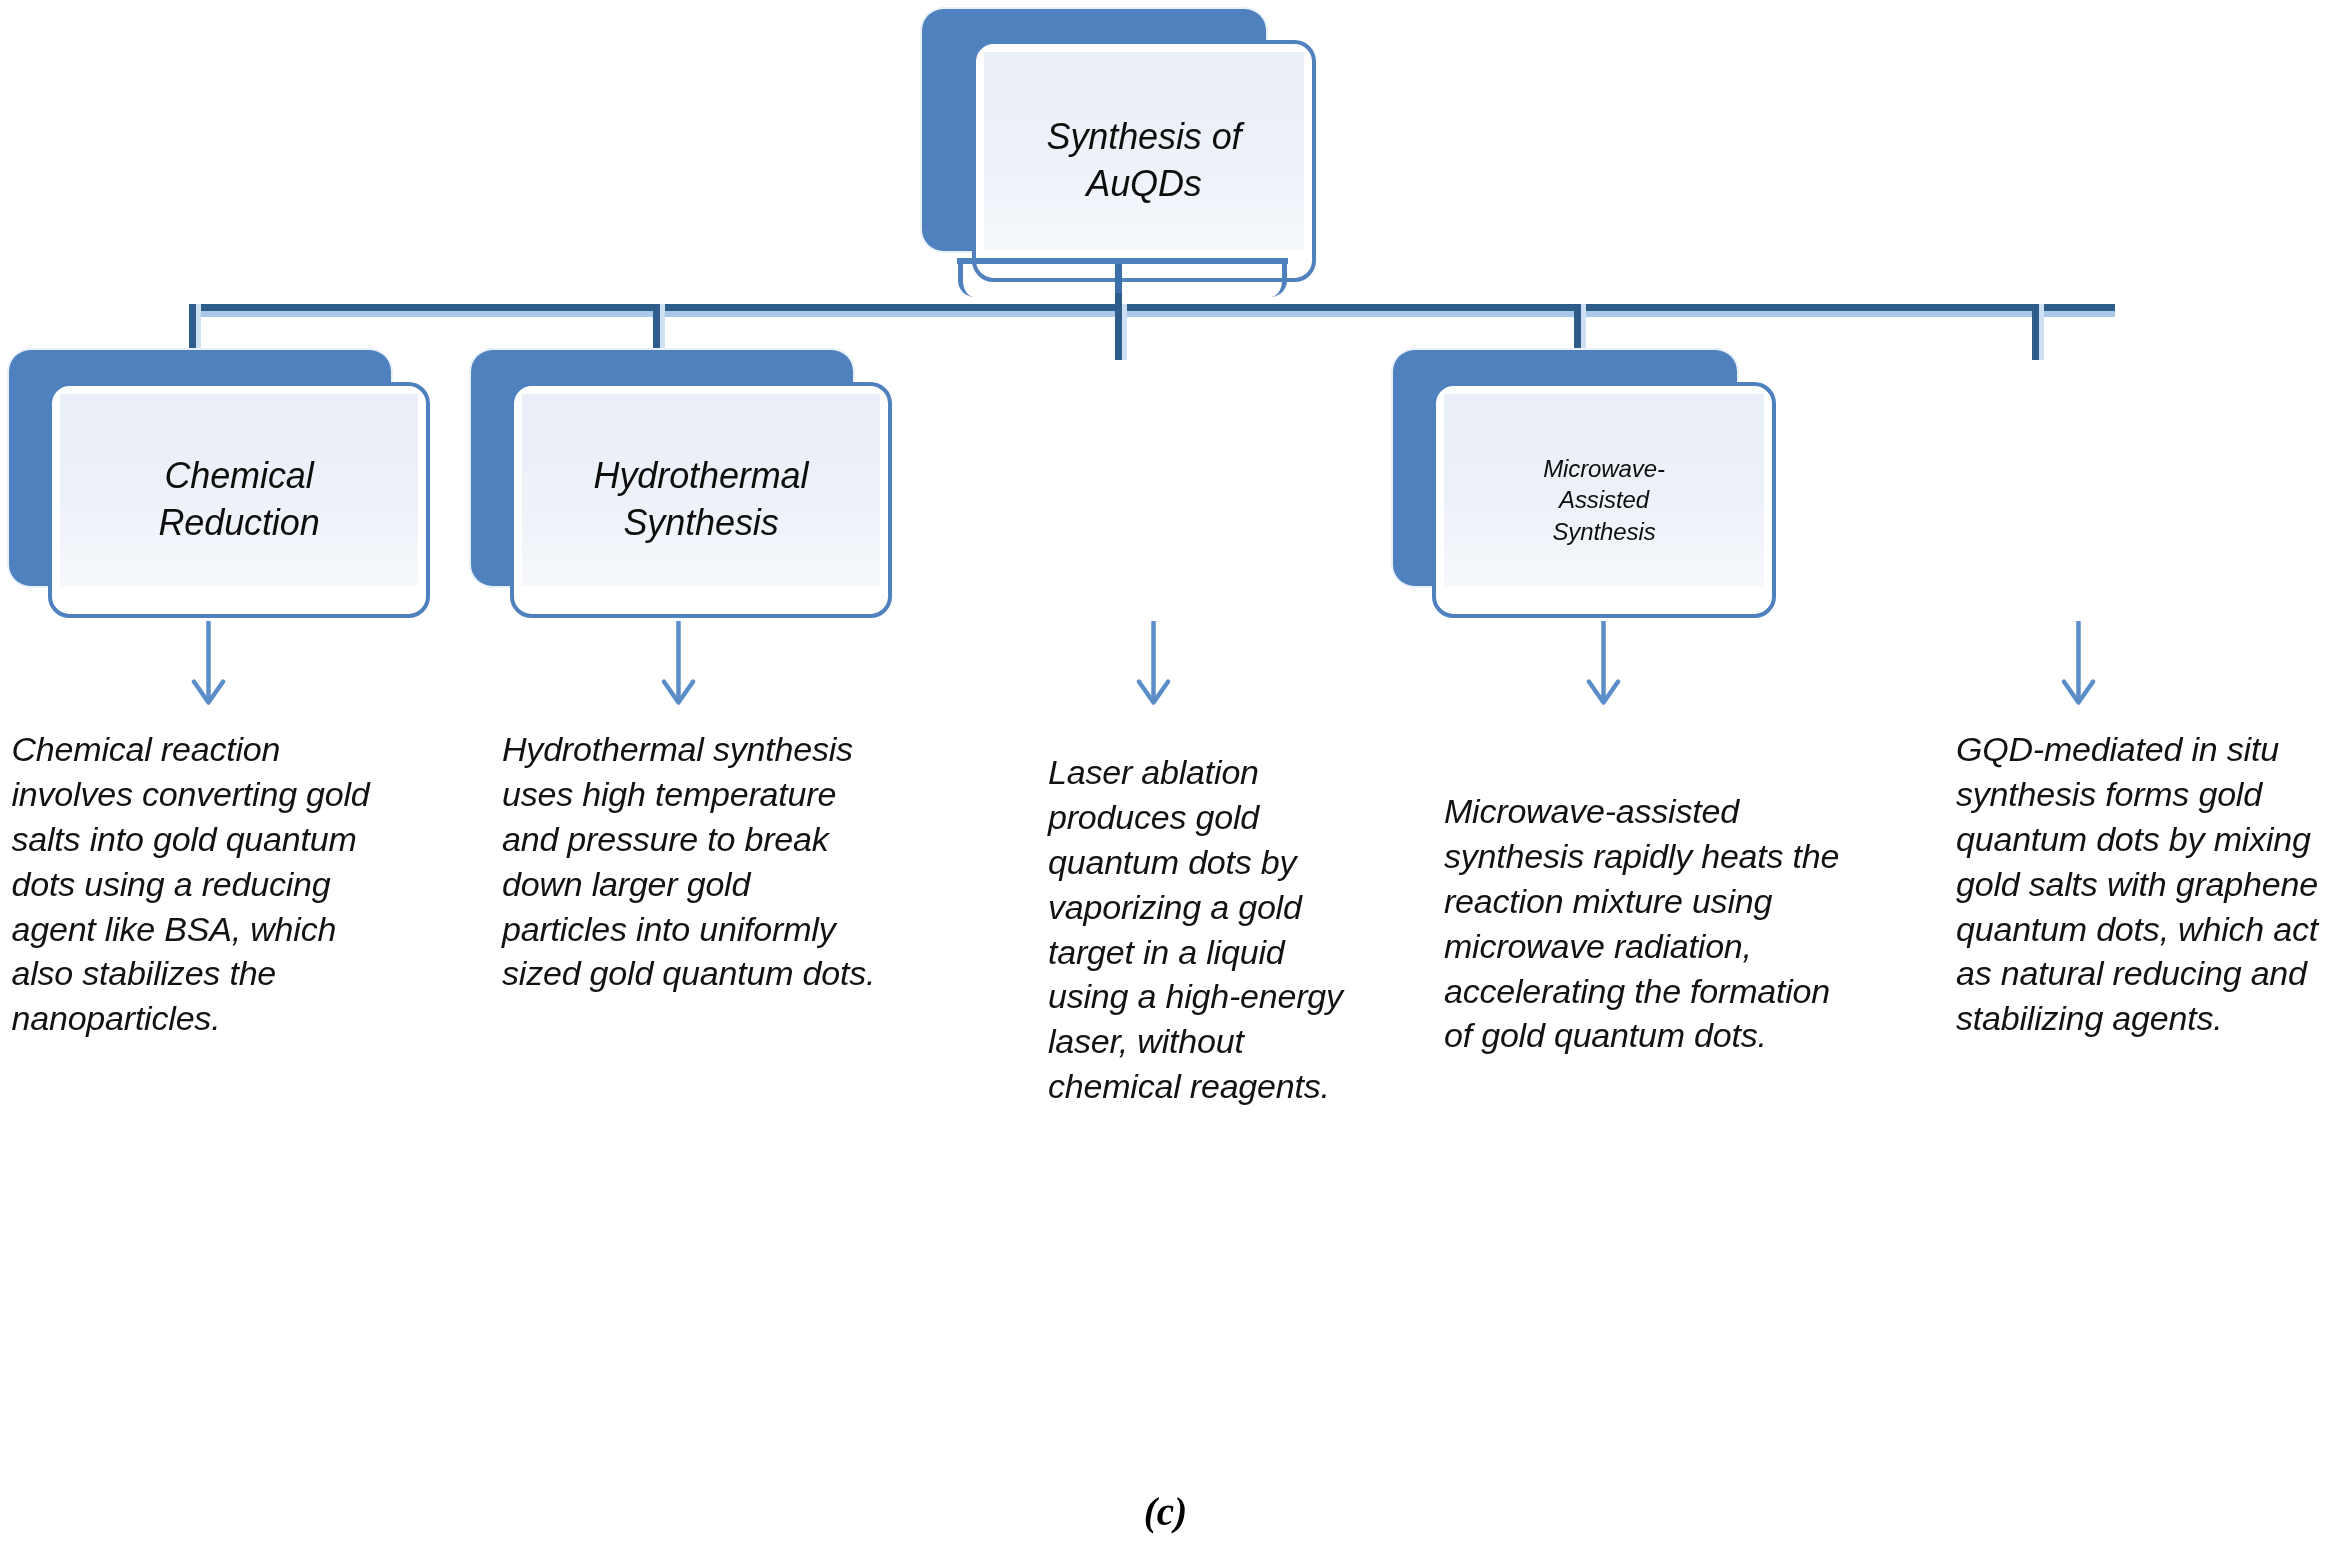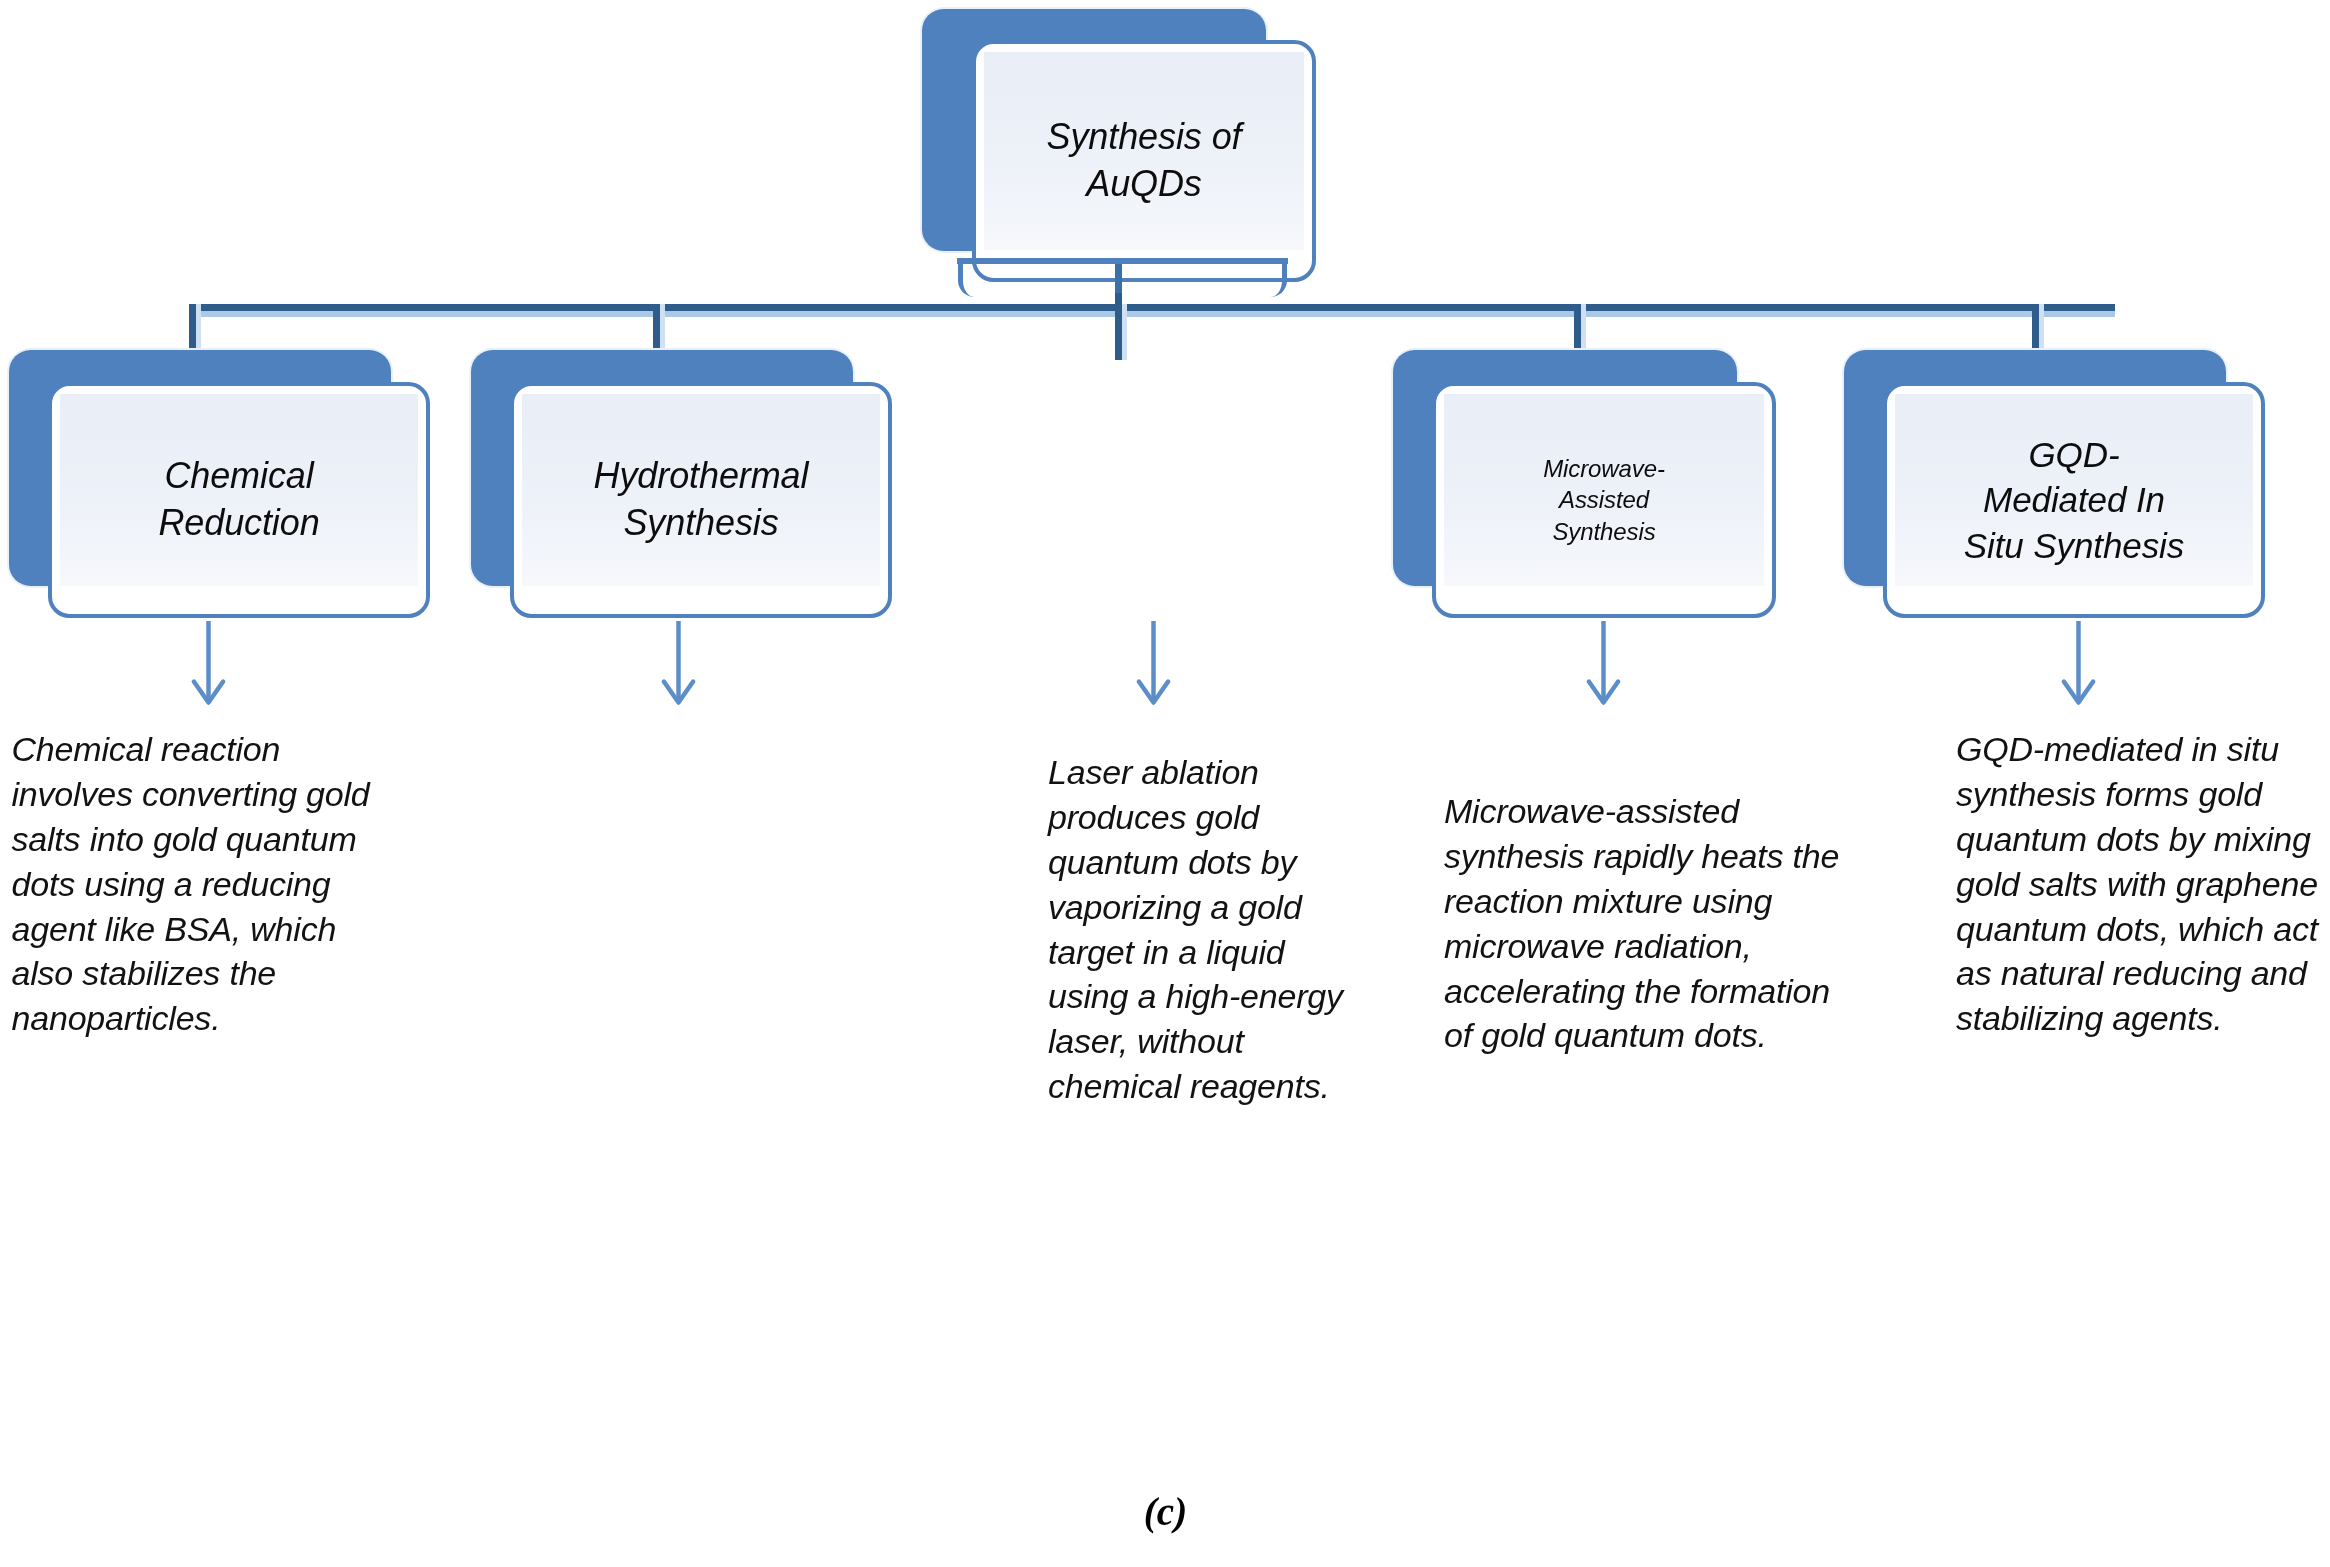--- a/index.html
+++ b/index.html
@@ -187,31 +187,20 @@
     <div class="frontbox" style="left:39px; top:32px; width:344px; height:236px;">
       <div class="panel"></div>
       <div class="label" style="font-size:24px;">
         <span>Microwave-</span><br>
         <span>Assisted</span><br>
         <span>Synthesis</span>
       </div>
     </div>
   </div>
 
-  <div class="node" style="left:1844px; top:350px; width:382px; height:236px;">
-    <div class="shadowbox"></div>
-    <div class="frontbox" style="left:39px; top:32px; width:382px; height:236px;">
-      <div class="panel"></div>
-      <div class="label" style="font-size:35px;">
-        <span>GQD-</span><br>
-        <span>Mediated In</span><br>
-        <span>Situ Synthesis</span>
-      </div>
-    </div>
-  </div>
 
   <div class="arrow" style="left:188px; top:621px;">
     <svg width="41" height="86" viewBox="0 0 64 135" xmlns="http://www.w3.org/2000/svg">
       <path d="M32 0 L32 126" stroke="#5B8DC8" stroke-width="7" fill="none"></path>
       <path d="M9 95 L32 128 L55 95" stroke="#5B8DC8" stroke-width="7" fill="none" stroke-linecap="round" stroke-linejoin="round"></path>
     </svg>
   </div>
   <div class="arrow" style="left:658px; top:621px;">
     <svg width="41" height="86" viewBox="0 0 64 135" xmlns="http://www.w3.org/2000/svg">
       <path d="M32 0 L32 126" stroke="#5B8DC8" stroke-width="7" fill="none"></path>
@@ -232,20 +221,21 @@
   </div>
   <div class="arrow" style="left:2058px; top:621px;">
     <svg width="41" height="86" viewBox="0 0 64 135" xmlns="http://www.w3.org/2000/svg">
       <path d="M32 0 L32 126" stroke="#5B8DC8" stroke-width="7" fill="none"></path>
       <path d="M9 95 L32 128 L55 95" stroke="#5B8DC8" stroke-width="7" fill="none" stroke-linecap="round" stroke-linejoin="round"></path>
     </svg>
   </div>
 
   <div class="desc" style="left:11.5px; top:727px; width:395px;">Chemical reaction involves converting gold salts into gold quantum dots using a reducing agent like BSA, which also stabilizes the nanoparticles.</div>
 
+  <div class="desc" style="left:502px; top:727px; width:382px;">Hydrothermal synthesis uses high temperature and pressure to break down larger gold particles into uniformly sized gold quantum dots.</div>
 
   <div class="desc" style="left:1030px; top:750px; width:318px;margin-left:18px;">Laser ablation produces gold quantum dots by vaporizing a gold target in a liquid using a high-energy laser, without chemical reagents.</div>
 
   <div class="desc" style="left:1444px; top:789px; width:401px;">Microwave-assisted synthesis rapidly heats the reaction mixture using microwave radiation, accelerating the formation of gold quantum dots.</div>
 
   <div class="desc" style="left:1956px; top:727px; width:376px;">GQD-mediated in situ synthesis forms gold quantum dots by mixing gold salts with graphene quantum dots, which act as natural reducing and stabilizing agents.</div>
 
   <div class="caption" style="left:1070px; top:1489px; width:191px;">(c)</div>
 
 </div>

